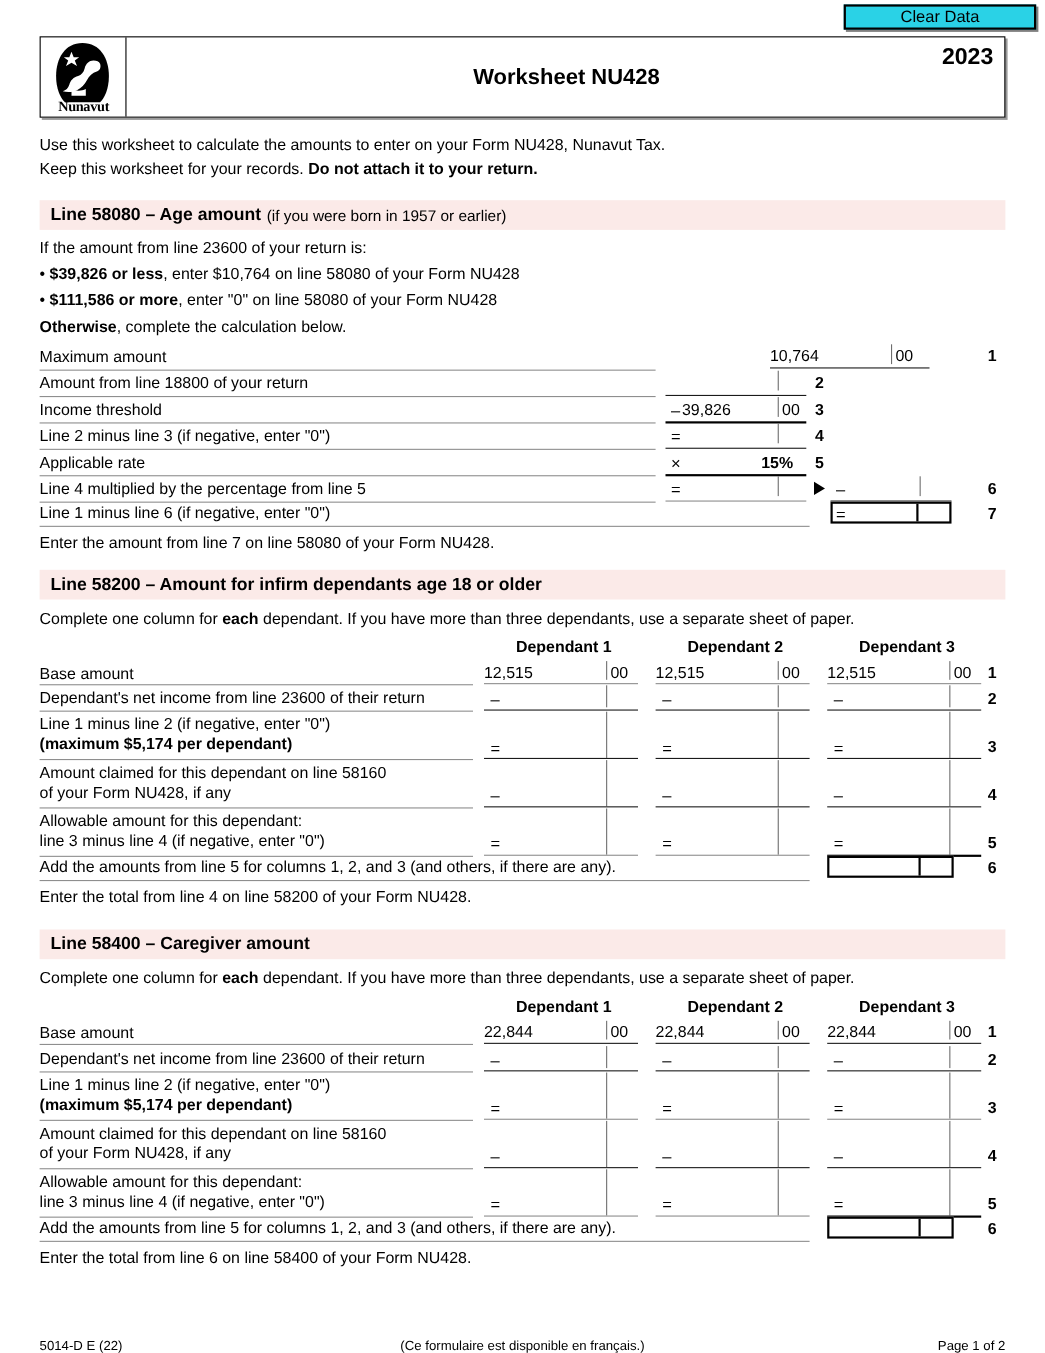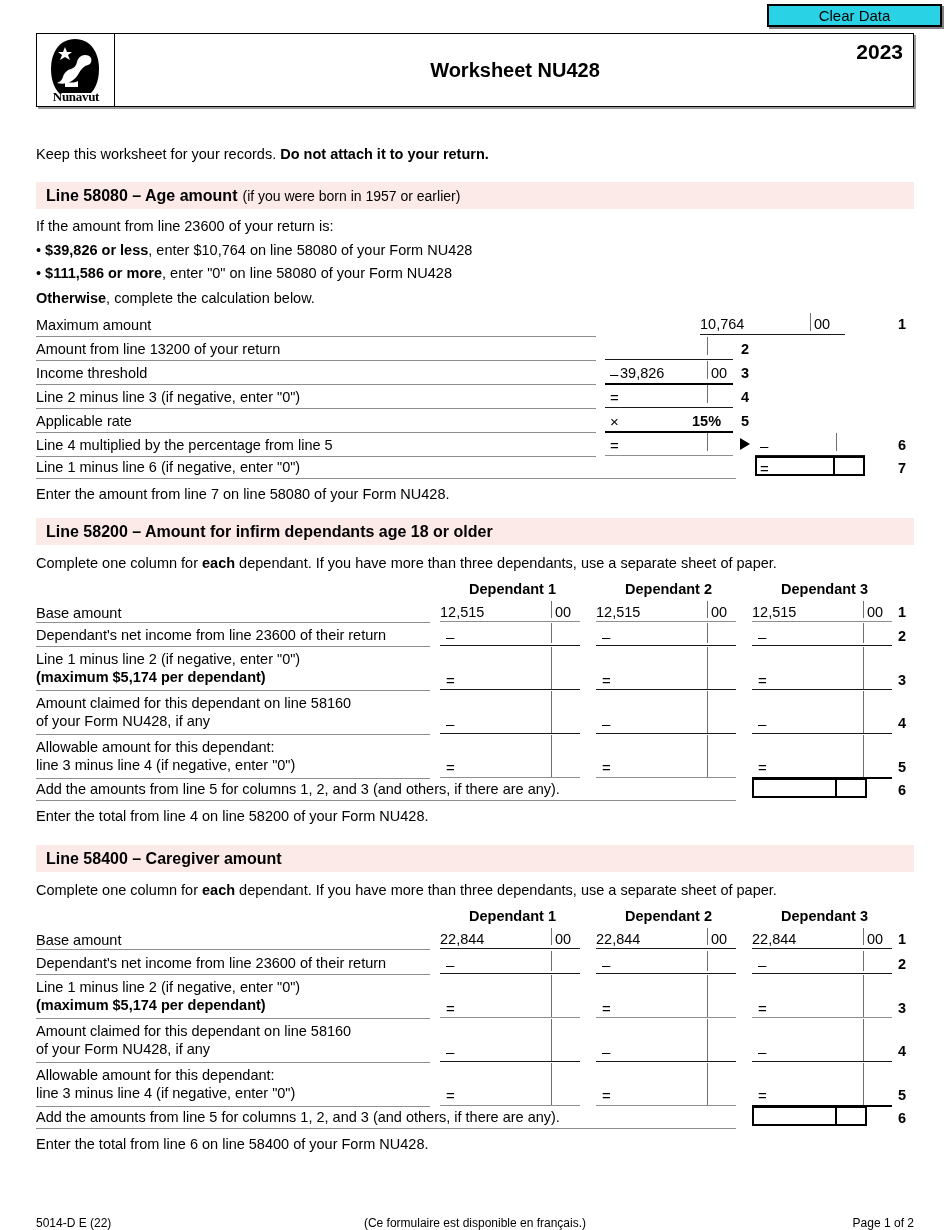--- a/index.html
+++ b/index.html
@@ -249,20 +249,21 @@
         <path d="M40 18 C36 18 33 21 32 25 C31 29 29 31 26 32 C22 33 19 36 18 40 C17 43 15 45 12 46 C16 47 21 47 25 45 C29 43 32 40 34 36 C36 32 39 29 43 28 C46 27 47 24 46 21 C45 19 43 18 40 18 Z" fill="#fff"></path>
         <path d="M20 44 C24 46 29 46 33 44 L33 50 L20 50 Z" fill="#fff"></path>
         <path d="M34 55 l3 -3 M38 54 l3 -3 M42 55 l3 -3" stroke="#000" stroke-width="1.4" fill="none"></path>
       </svg>
       <div class="logo-word">Nunavut</div>
     </div>
     <div class="title-text">Worksheet NU428</div>
     <div class="year-text">2023</div>
   </div>
 
+  <div class="intro" style="top:122px;">Use this worksheet to calculate the amounts to enter on your Form NU428, Nunavut Tax.</div>
   <div class="intro" style="top:144px;">
     <span>Keep this worksheet for your records. </span><b>Do not attach it to your return.</b>
   </div>
 
   <div class="section-band" style="top:182px;">
     <span class="hd-strong">Line 58080 – Age amount</span>
     <span class="hd-light">(if you were born in 1957 or earlier)</span>
   </div>
 
   <div class="intro" style="top:216px;">If the amount from line 23600 of your return is:</div>
@@ -277,21 +278,21 @@
   </div>
 
   <div class="calc-label" style="left:36px; top:316px;">Maximum amount</div>
   <div class="amt" style="left:700px; top:317px; width:108px;">10,764</div>
   <div class="vrule" style="left:810px; top:313px; height:18px;"></div>
   <div class="cents" style="left:814px; top:317px;">00</div>
   <div class="rule thin-dark" style="left:700px; top:334px; width:145px;"></div>
   <div class="lineno" style="left:898px; top:317px;">1</div>
   <div class="rule" style="left:36px; top:336px; width:560px;"></div>
 
-  <div class="calc-label" style="left:36px; top:340px;">Amount from line 13200 of your return</div>
+  <div class="calc-label" style="left:36px; top:340px;">Amount from line 18800 of your return</div>
   <div class="op" style="left:610px; top:342px;"></div>
   <div class="amt" style="left:620px; top:342px; width:84px;"></div>
   <div class="vrule" style="left:707px; top:337px; height:18px;"></div>
   <div class="cents" style="left:711px; top:342px;"></div>
   <div class="rule thin-dark" style="left:605px; top:359px; width:128px;"></div>
   <div class="lineno" style="left:741px; top:342px;">2</div>
   <div class="rule" style="left:36px; top:360px; width:560px;"></div>
 
   <div class="calc-label" style="left:36px; top:364px;">Income threshold</div>
   <div class="op" style="left:610px; top:366px;">–</div>

